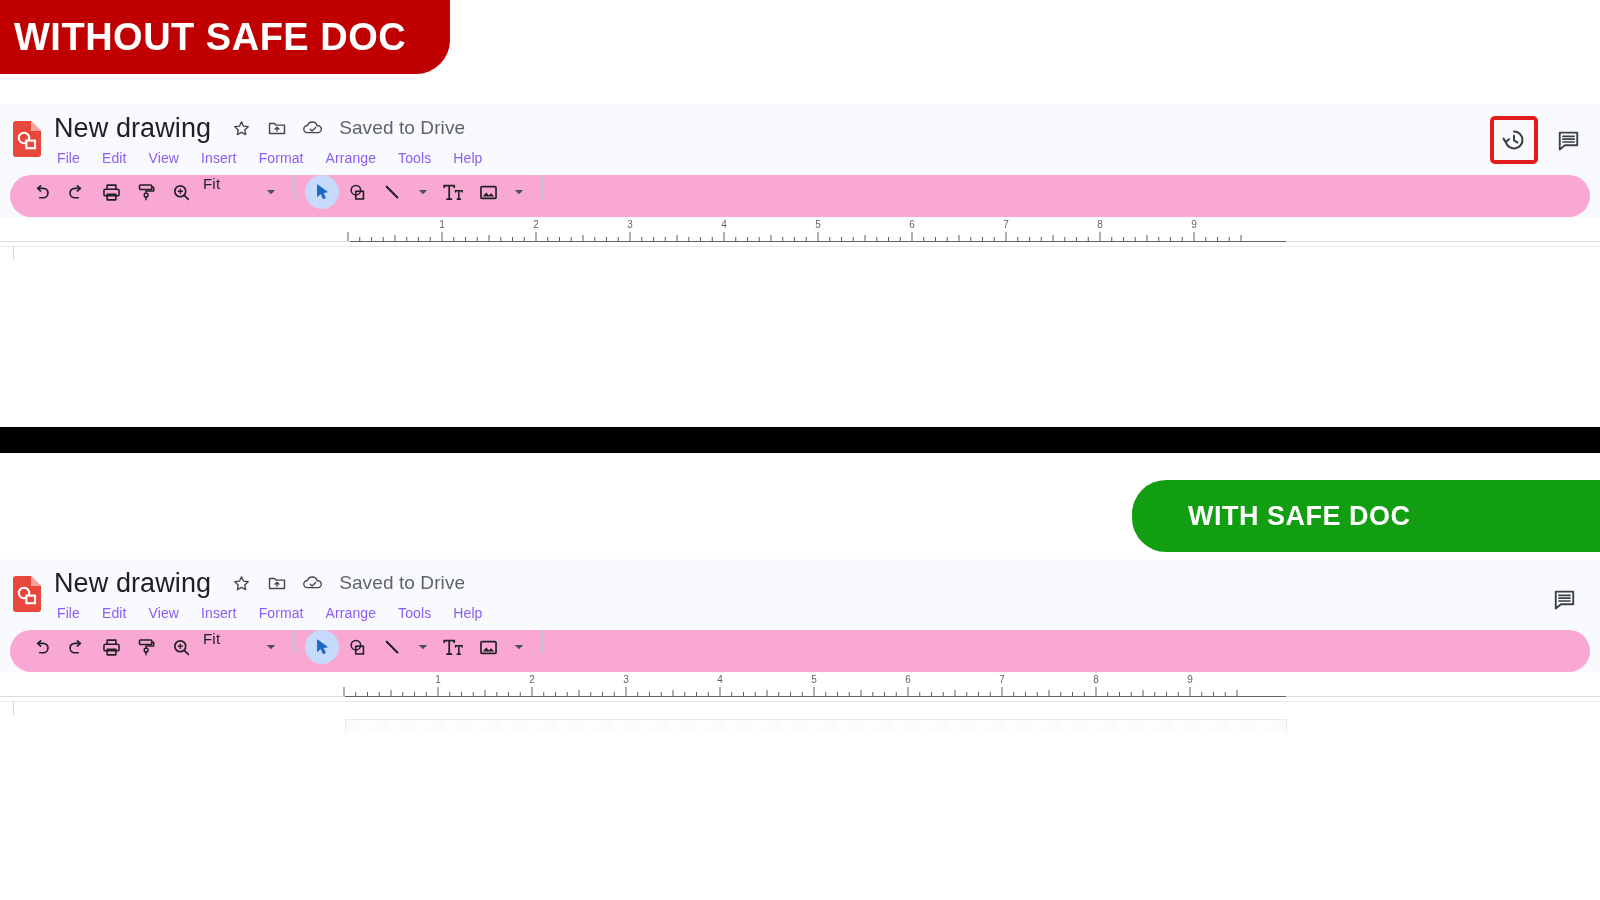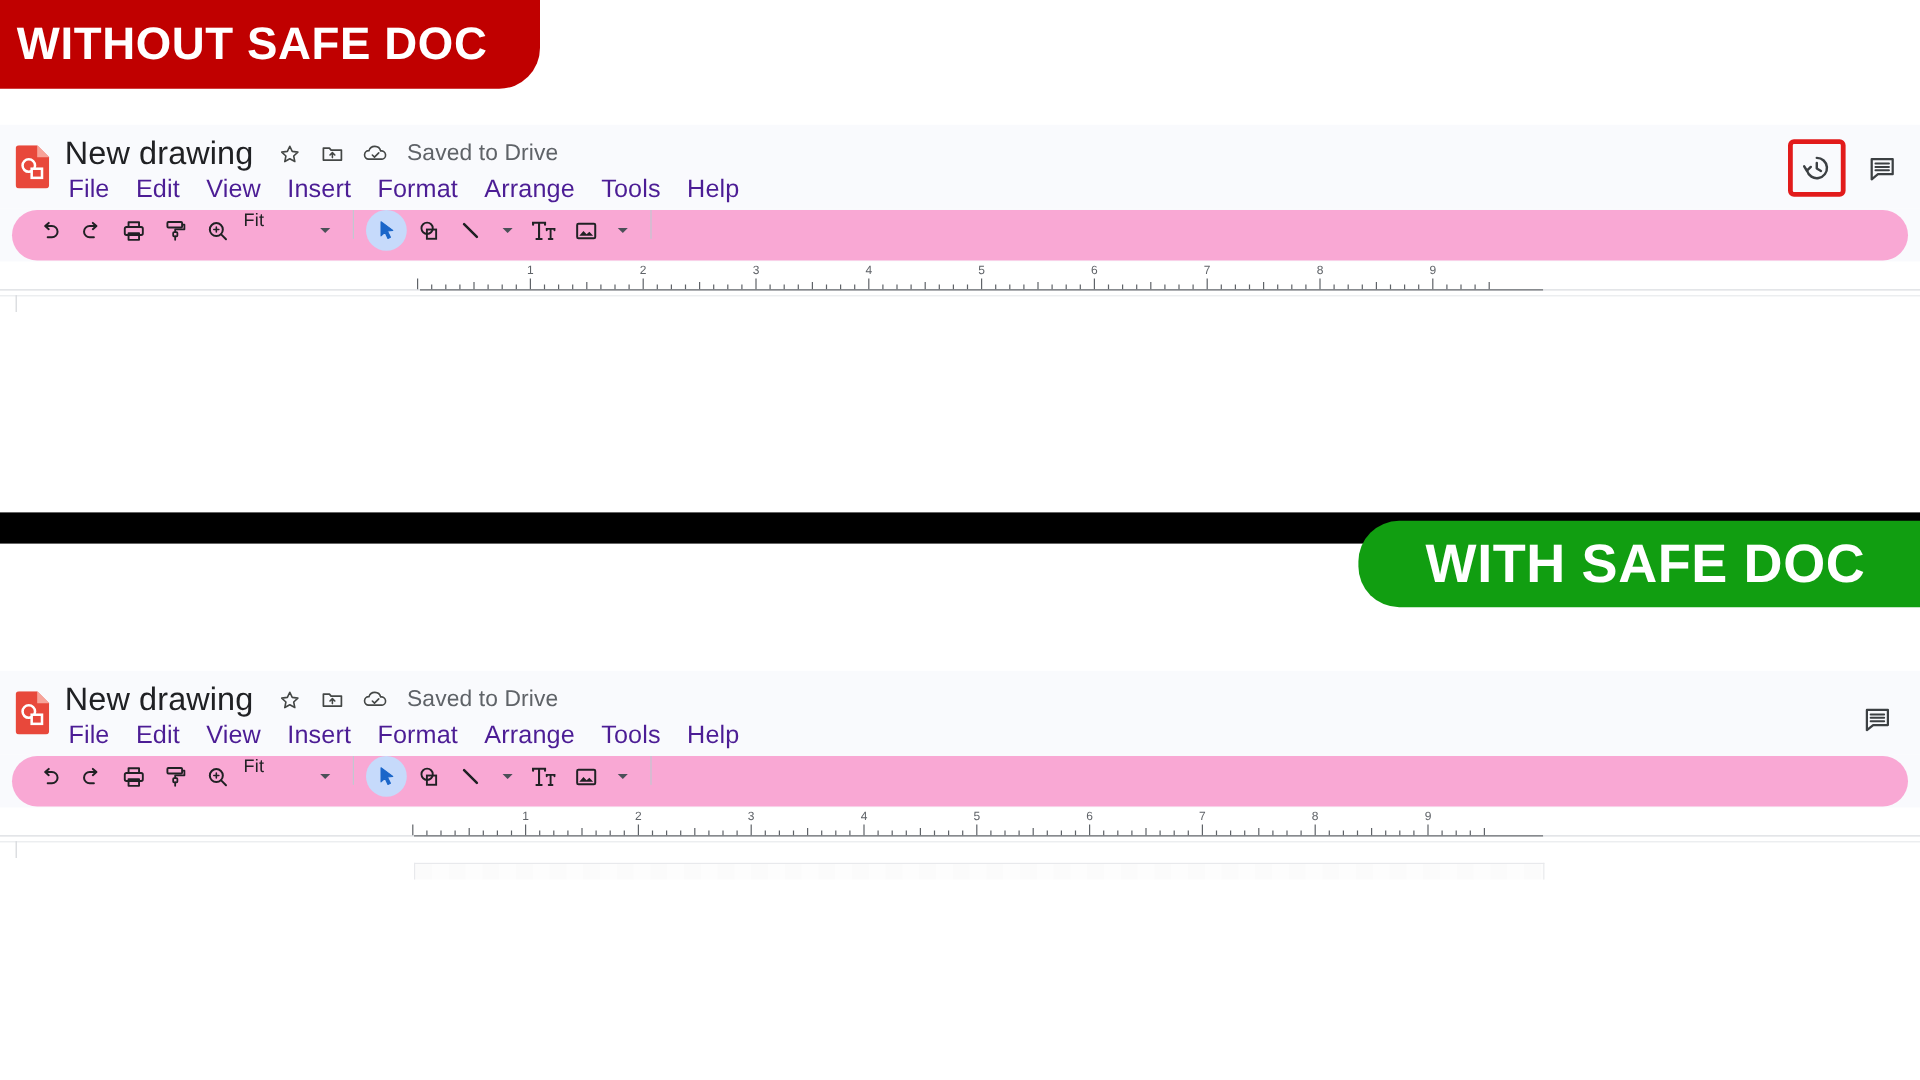--- a/index.html
+++ b/index.html
@@ -23,27 +23,27 @@
   }
   .banner-red {
     left: 0; top: 0;
     width: 450px; height: 74px;
     background: #C00000;
     border-bottom-right-radius: 34px;
     padding-left: 14px;
     font-size: 38px;
   }
   .banner-green {
-    right: 0; top: 434px;
+    right: 0; top: 480px;
     width: 468px; height: 72px;
     background: #119E11;
     border-top-left-radius: 34px;
     border-bottom-left-radius: 34px;
     padding-left: 56px;
-    font-size: 45px;
+    font-size: 27px;
   }
 
   
   .divider-black {
     position: absolute;
     left: 0; top: 427px;
     width: 1600px; height: 26px;
     background: #000000;
   }
 
@@ -71,21 +71,21 @@
   .doc-title {
     font-size: 27px; color: #202124; font-weight: 400;
     line-height: 24px; margin-right: 17px;
     letter-spacing: .1px;
   }
   .hdr-icon { width: 26px; height: 26px; display:flex; align-items:center; justify-content:center; margin-right: 10px; }
   .saved-text { font-size: 19px; color: #5f6368; margin-left: 3px; letter-spacing:.1px; }
 
   .menubar { display: flex; align-items: center; height: 28px; margin-top: 1px; }
   .menu-item {
-    font-size: 21px; color: #4c1d95;
+    font-size: 14px; color: #8b5cf6;
     padding: 0 11px; line-height: 28px;
     cursor: default; letter-spacing: .1px;
   }
   .menu-item:first-child { padding-left: 3px; }
 
   .header-right {
     position: absolute; right: 10px; top: 12px;
     display: flex; align-items: center; gap: 8px;
   }
   .hist-box {

